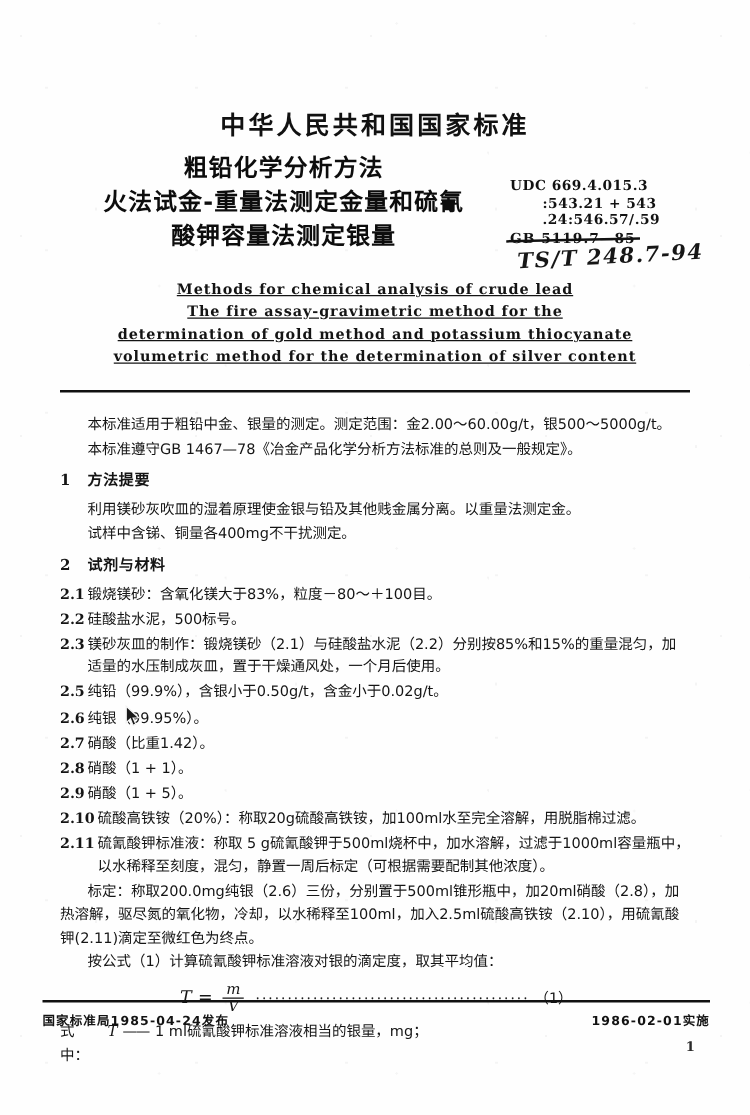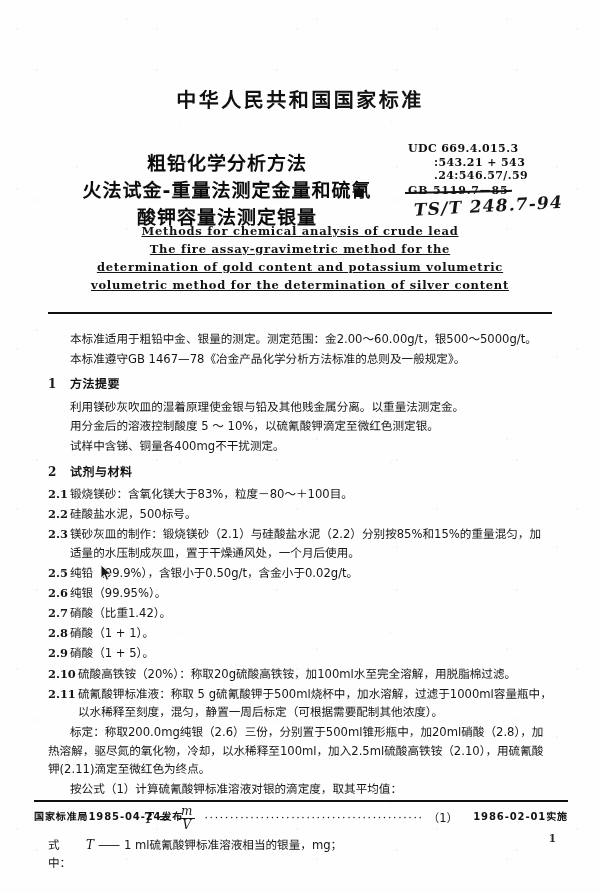--- a/index.html
+++ b/index.html
@@ -48,21 +48,20 @@
     font-weight: 600;
     color: #111;
   }
 
   .title-block {
     position: absolute;
     top: 122px;
     left: 62px;
     width: 330px;
     text-align: center;
-    margin-top: 28px;
   }
   .title-line {
     font-size: 19px;
     font-weight: 700;
     letter-spacing: 1px;
     line-height: 27px;
     color: #0d0d0d;
   }
 
   .udc-block {
@@ -277,36 +276,35 @@
     <div class="udc-l3">.24:546.57/.59</div>
     <div>
       <span class="gb-number">GB 5119.7—85</span>
     </div>
     <span class="handwritten">TS/T 248.7-94</span>
   </div>
 
   <div class="en-title">
     <div>Methods for chemical analysis of crude lead</div>
     <div>The fire assay-gravimetric method for the</div>
-    <div>determination of gold content and potassium volumetric</div>
+    <div>determination of gold method and potassium thiocyanate</div>
     <div>volumetric method for the determination of silver content</div>
   </div>
 
   <div class="rule-top"></div>
 
   <div class="body">
 
     <p class="p indent">本标准适用于粗铅中金、银量的测定。测定范围：金2.00～60.00g/t，银500～5000g/t。</p>
     <p class="p indent">本标准遵守GB 1467—78《冶金产品化学分析方法标准的总则及一般规定》。</p>
 
     <div class="sec-head">
       <span class="num">1</span><span>方法提要</span>
     </div>
     <p class="p indent">利用镁砂灰吹皿的湿着原理使金银与铅及其他贱金属分离。以重量法测定金。</p>
-    <p class="p indent">用分金后的溶液控制酸度 5 ～ 10%，以硫氰酸钾滴定至微红色测定银。</p>
     <p class="p indent">试样中含锑、铜量各400mg不干扰测定。</p>
 
     <div class="sec-head">
       <span class="num">2</span><span>试剂与材料</span>
     </div>
 
     <div class="item">
       <span class="lbl">2.1</span><span>锻烧镁砂：含氧化镁大于83%，粒度－80～＋100目。</span>
     </div>
     <div class="item">

